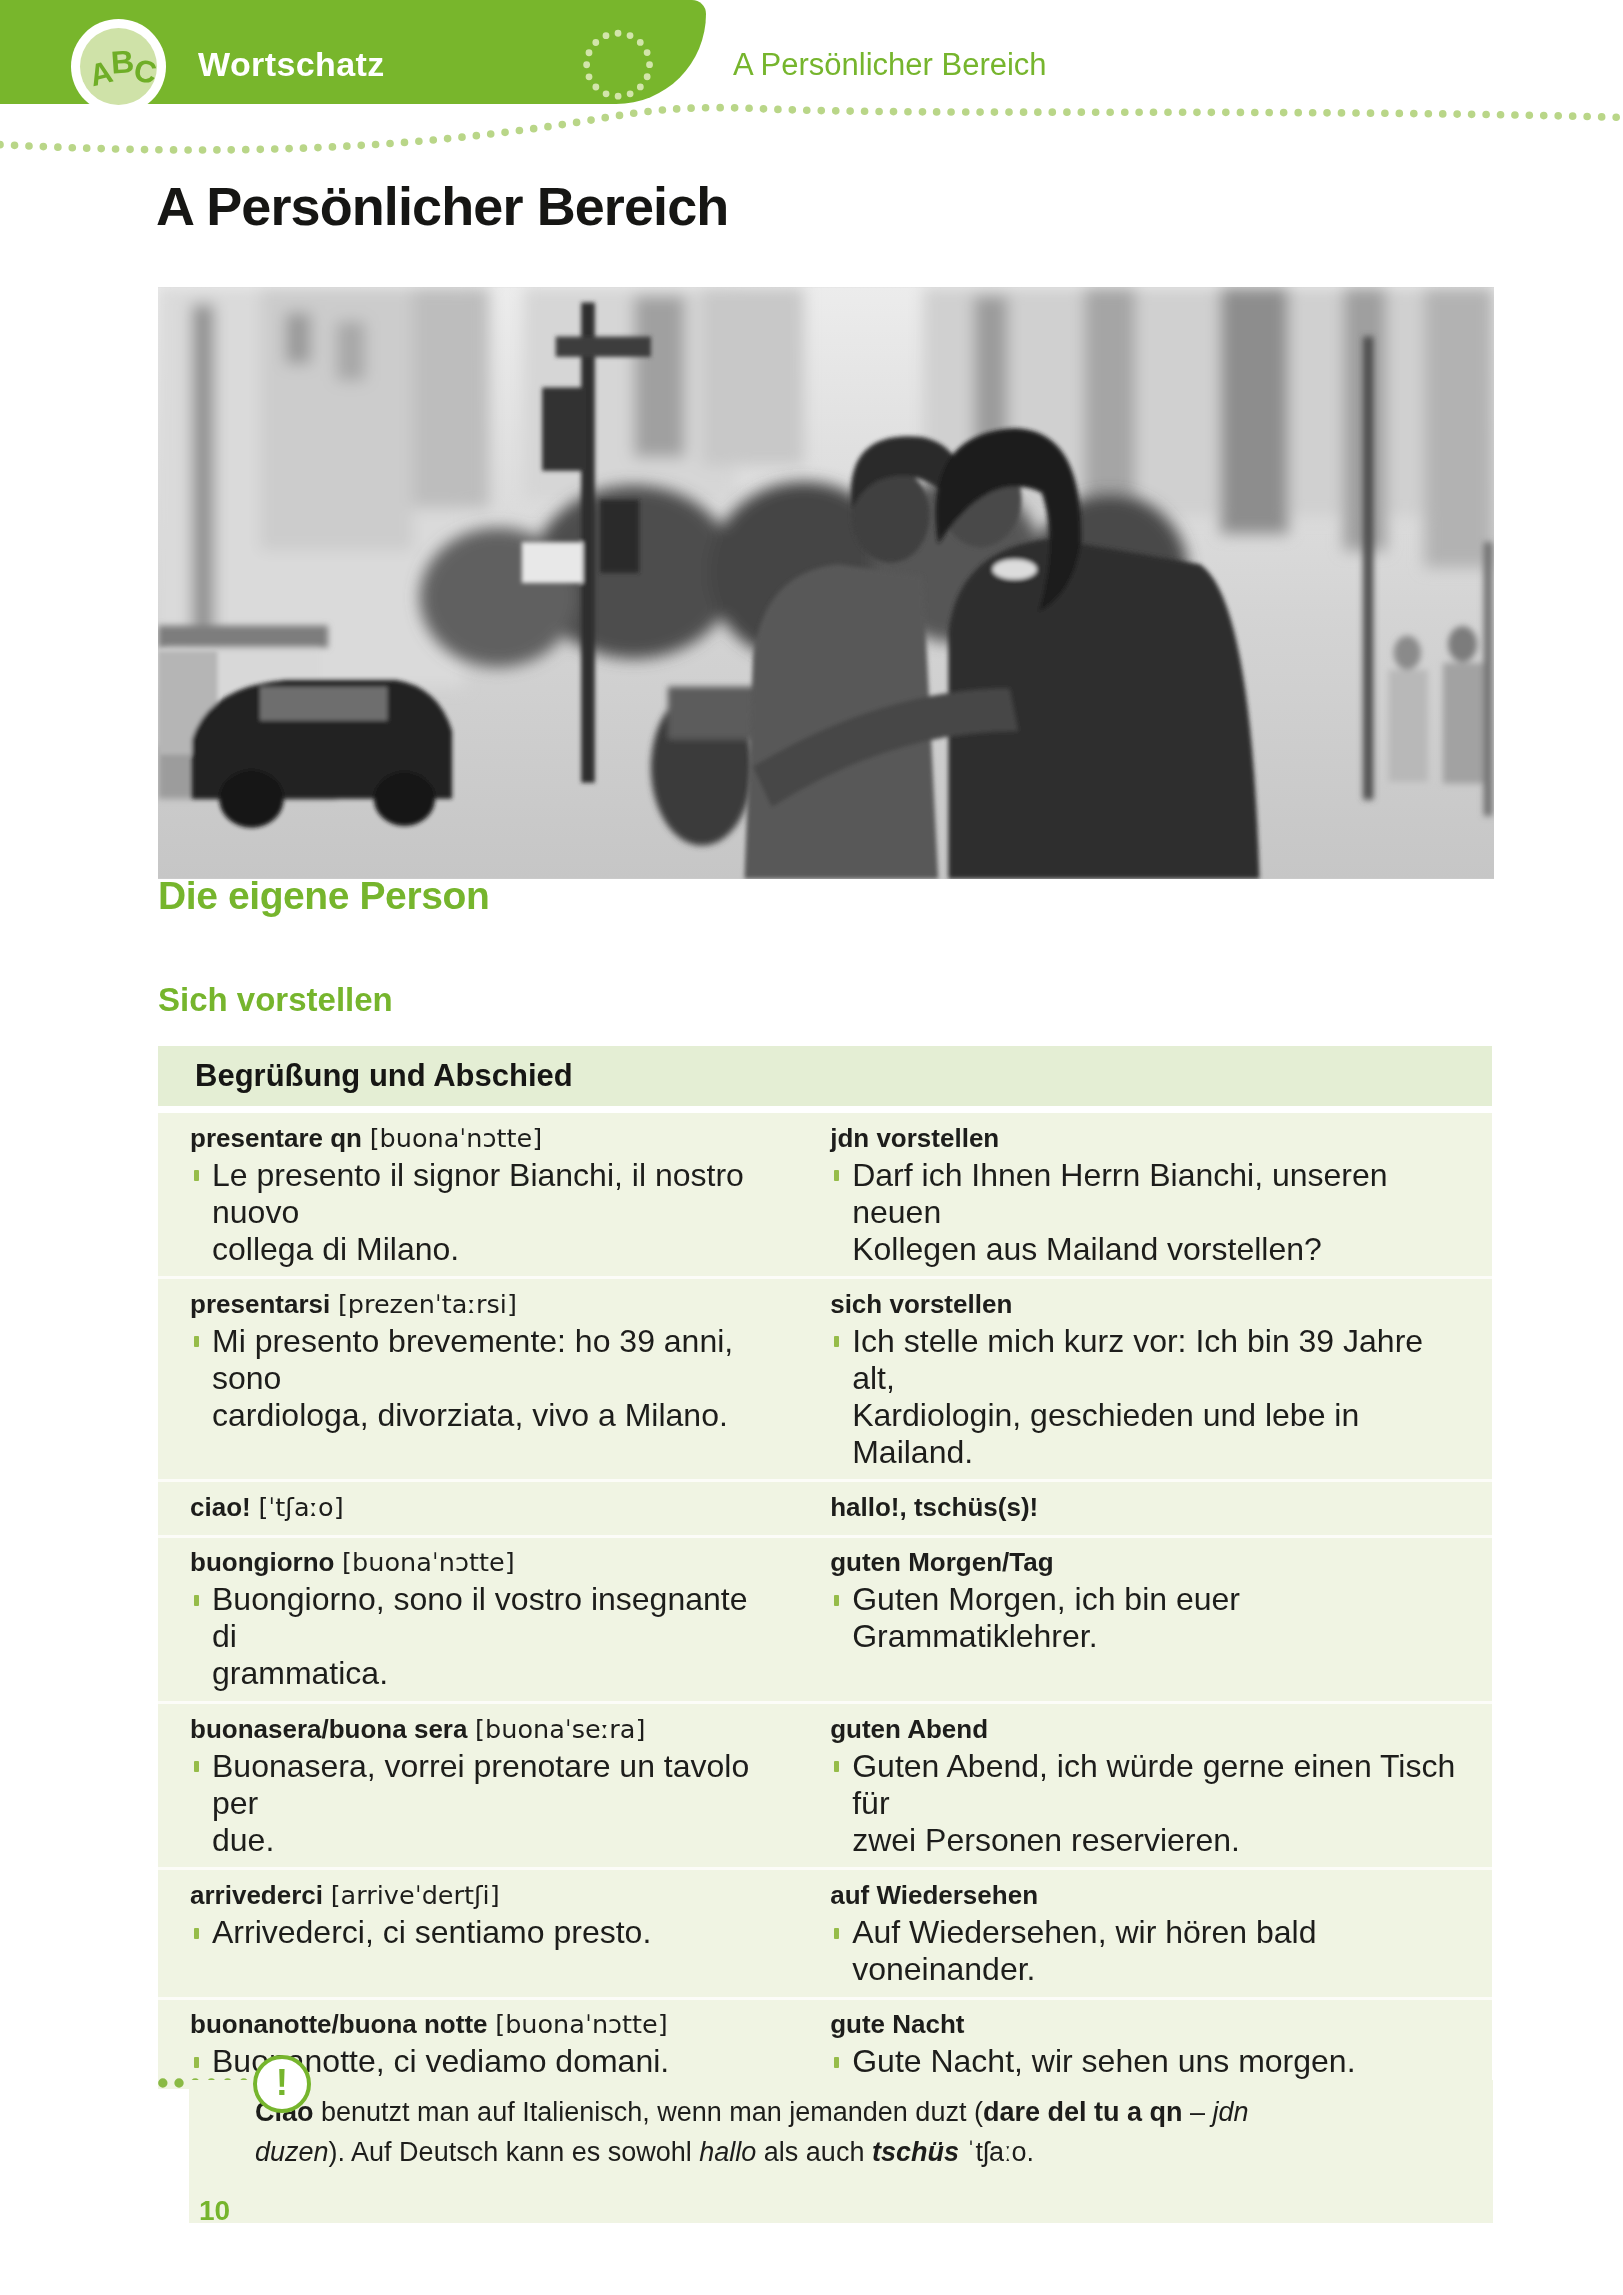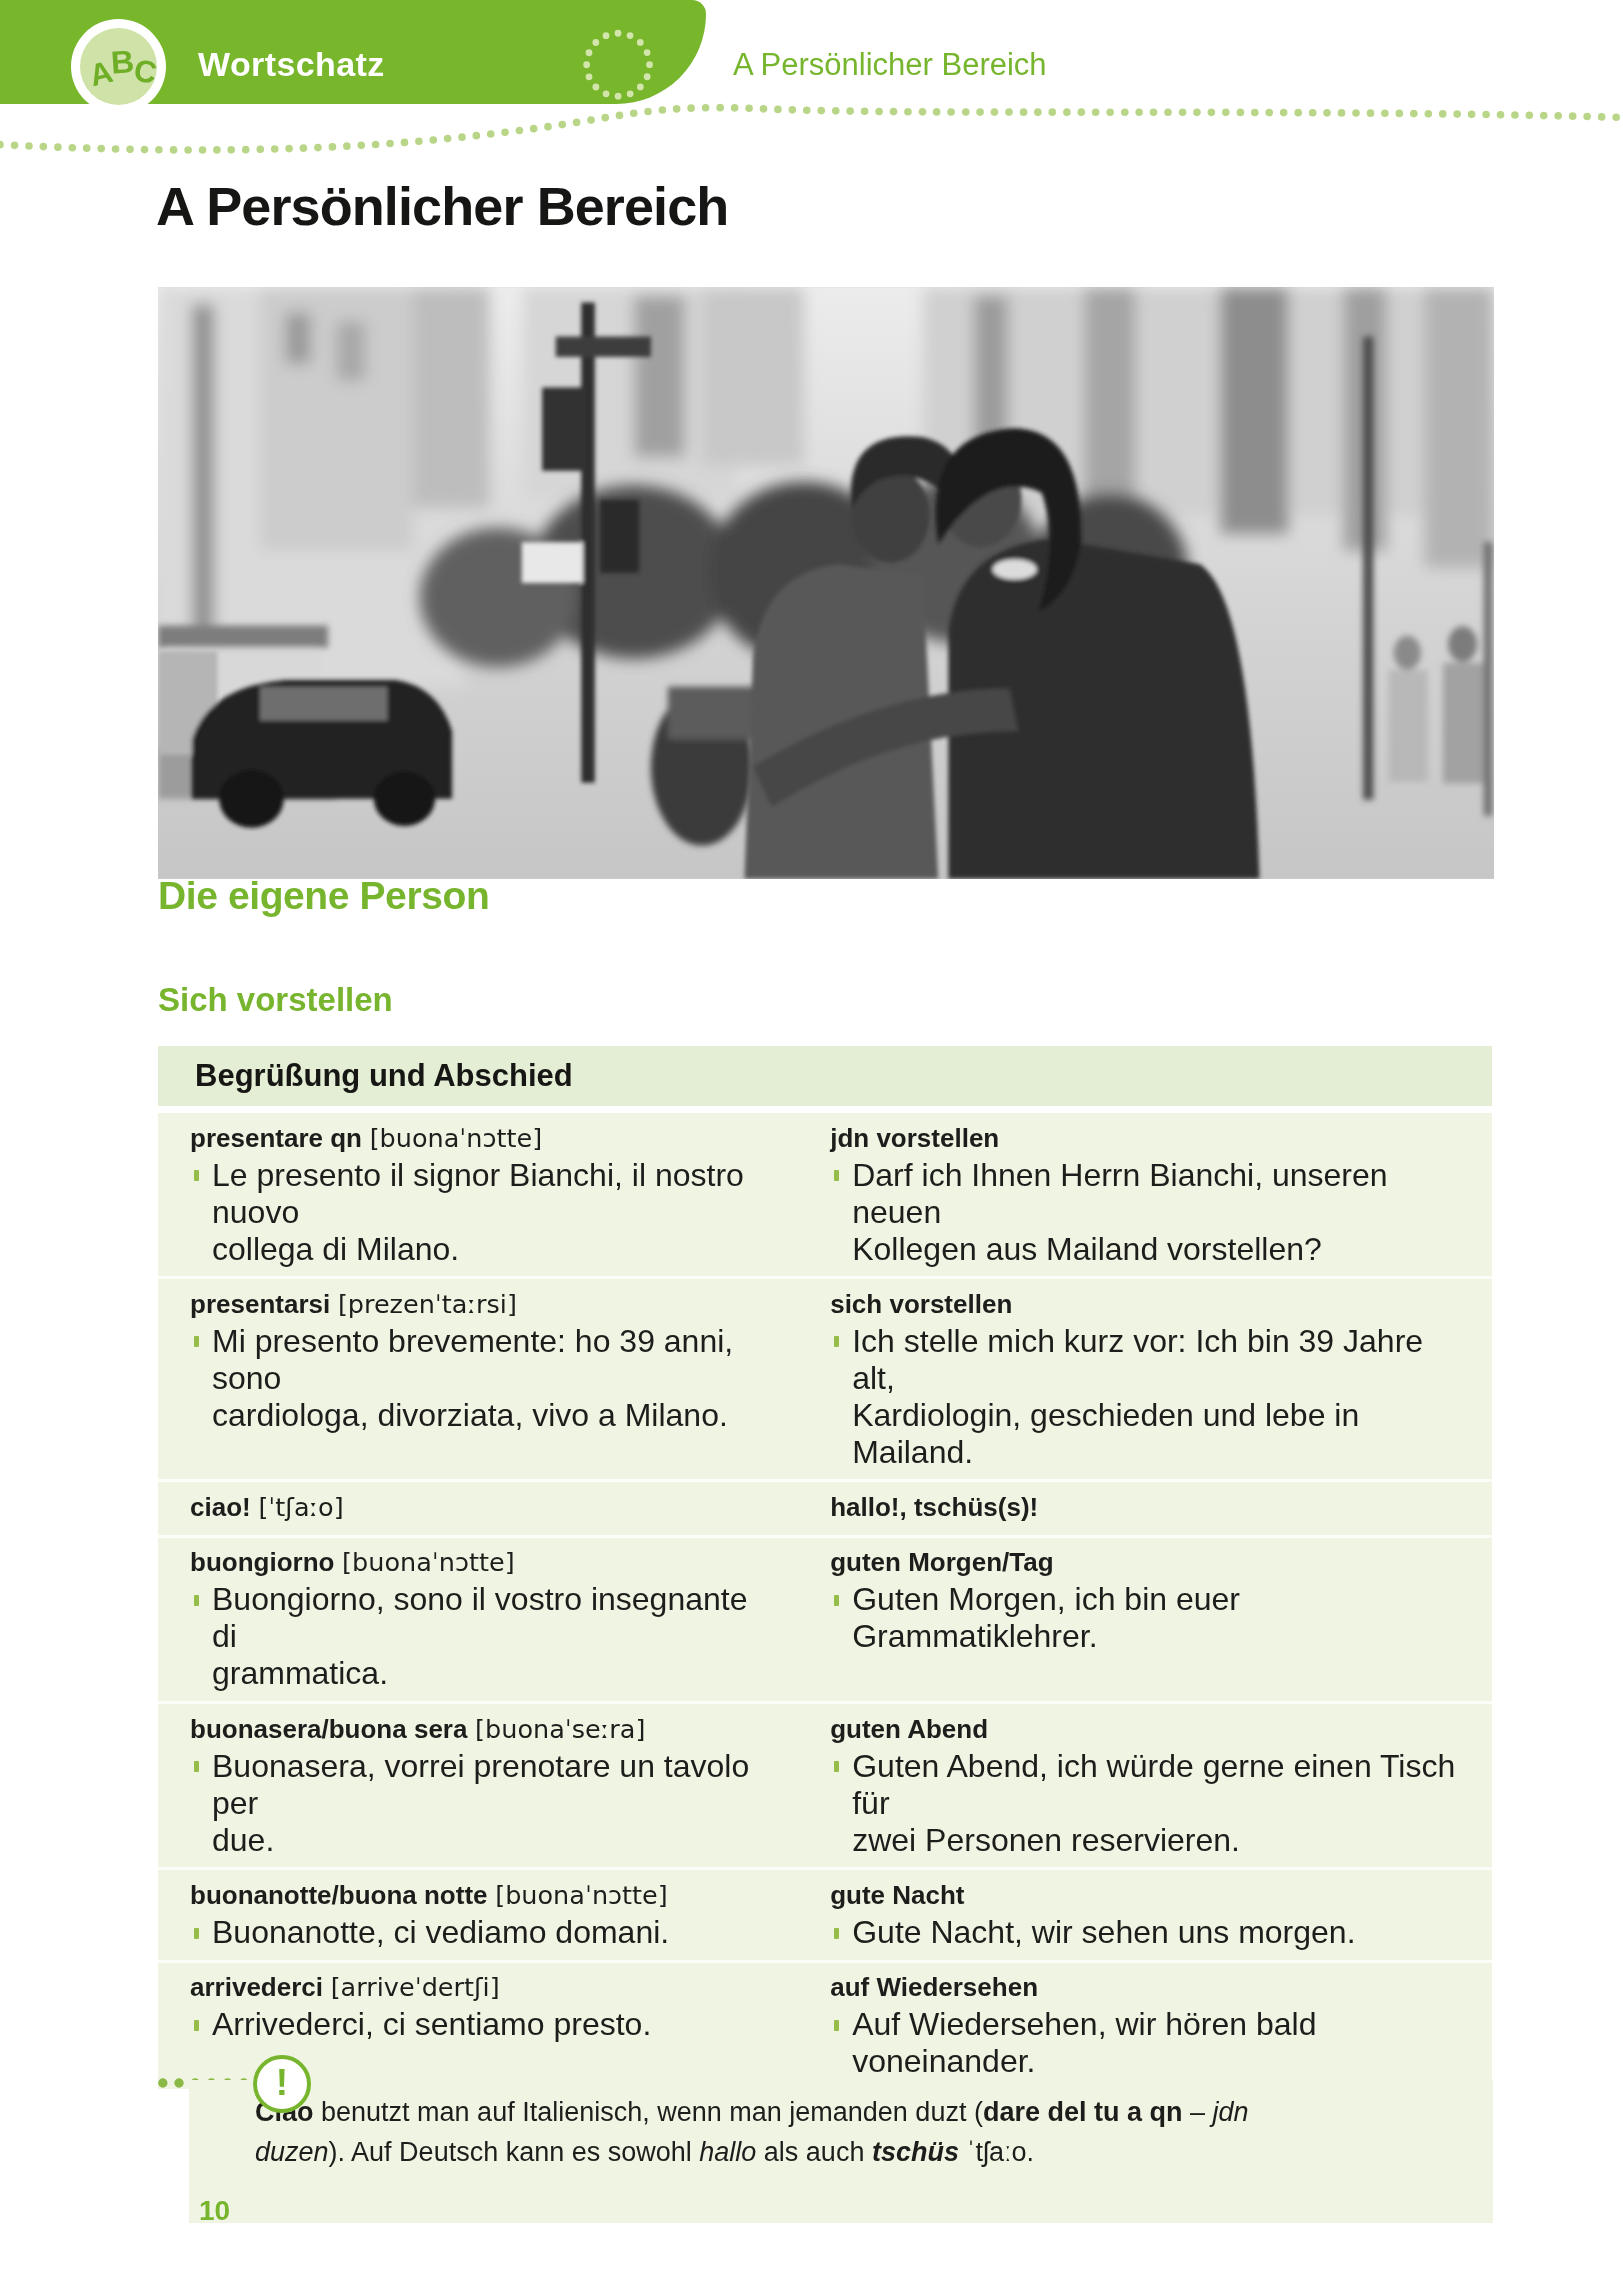--- a/index.html
+++ b/index.html
@@ -261,37 +261,37 @@
     </div>
     <div class="cell-de">
       <div class="term-line"><span class="term">guten Abend</span></div>
       <div class="ex">Guten Abend, ich würde gerne einen Tisch für
 zwei Personen reservieren.</div>
     </div>
   </div>
 
   <div class="vrow">
     <div class="cell-it">
+      <div class="term-line"><span class="term">arrivederci</span><span class="phon">[arriveˈdertʃi]</span></div>
+      <div class="ex">Arrivederci, ci sentiamo presto.</div>
+    </div>
+    <div class="cell-de">
+      <div class="term-line"><span class="term">auf Wiedersehen</span></div>
+      <div class="ex">Auf Wiedersehen, wir hören bald voneinander.</div>
+    </div>
+  </div>
+
+  <div class="vrow">
+    <div class="cell-it">
       <div class="term-line"><span class="term">buonanotte/buona notte</span><span class="phon">[buonaˈnɔtte]</span></div>
       <div class="ex">Buonanotte, ci vediamo domani.</div>
     </div>
     <div class="cell-de">
       <div class="term-line"><span class="term">gute Nacht</span></div>
       <div class="ex">Gute Nacht, wir sehen uns morgen.</div>
-    </div>
-  </div>
-
-  <div class="vrow">
-    <div class="cell-it">
-      <div class="term-line"><span class="term">arrivederci</span><span class="phon">[arriveˈdertʃi]</span></div>
-      <div class="ex">Arrivederci, ci sentiamo presto.</div>
-    </div>
-    <div class="cell-de">
-      <div class="term-line"><span class="term">auf Wiedersehen</span></div>
-      <div class="ex">Auf Wiedersehen, wir hören bald voneinander.</div>
     </div>
   </div>
 </div>
 </div>
 
 <svg class="abs note-dots" width="104" height="12" viewBox="0 0 122 14">
   <line x1="8" y1="7" x2="118" y2="7" stroke="#8aba45" stroke-width="11" stroke-linecap="round" stroke-dasharray="0 19"></line>
 </svg>
 <div class="abs note-icon">!</div>
 <div class="abs note-box">

